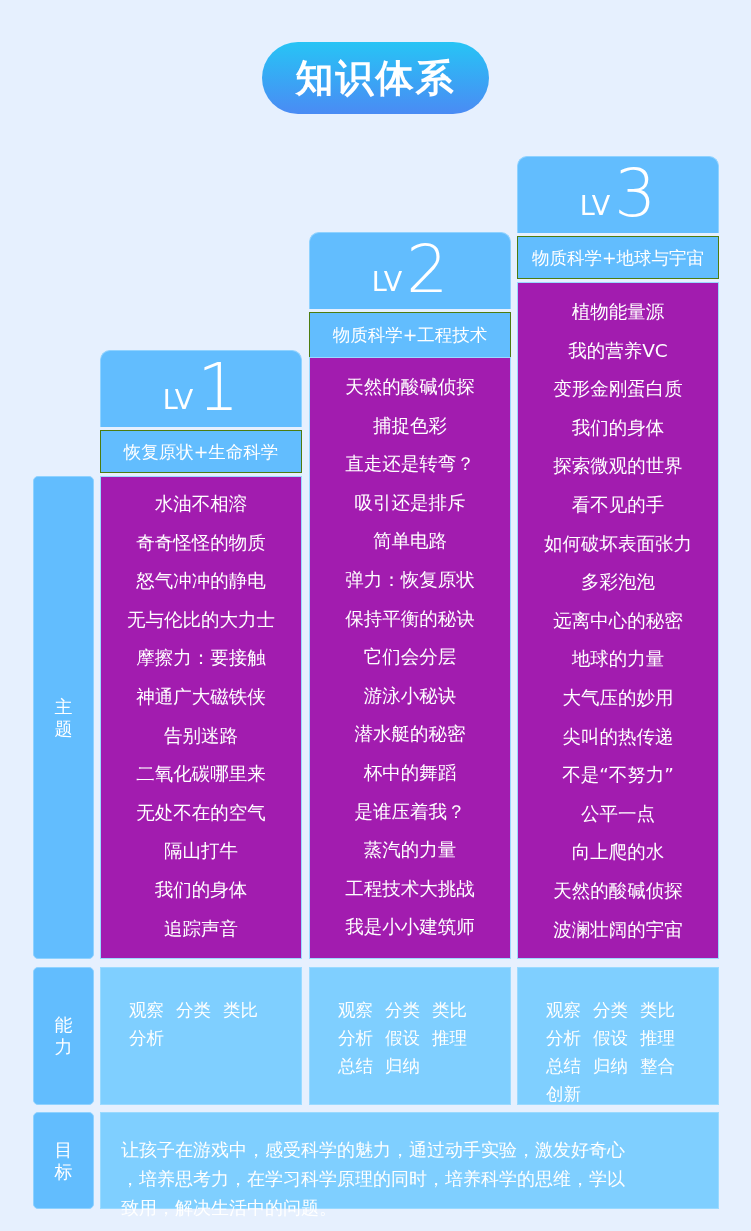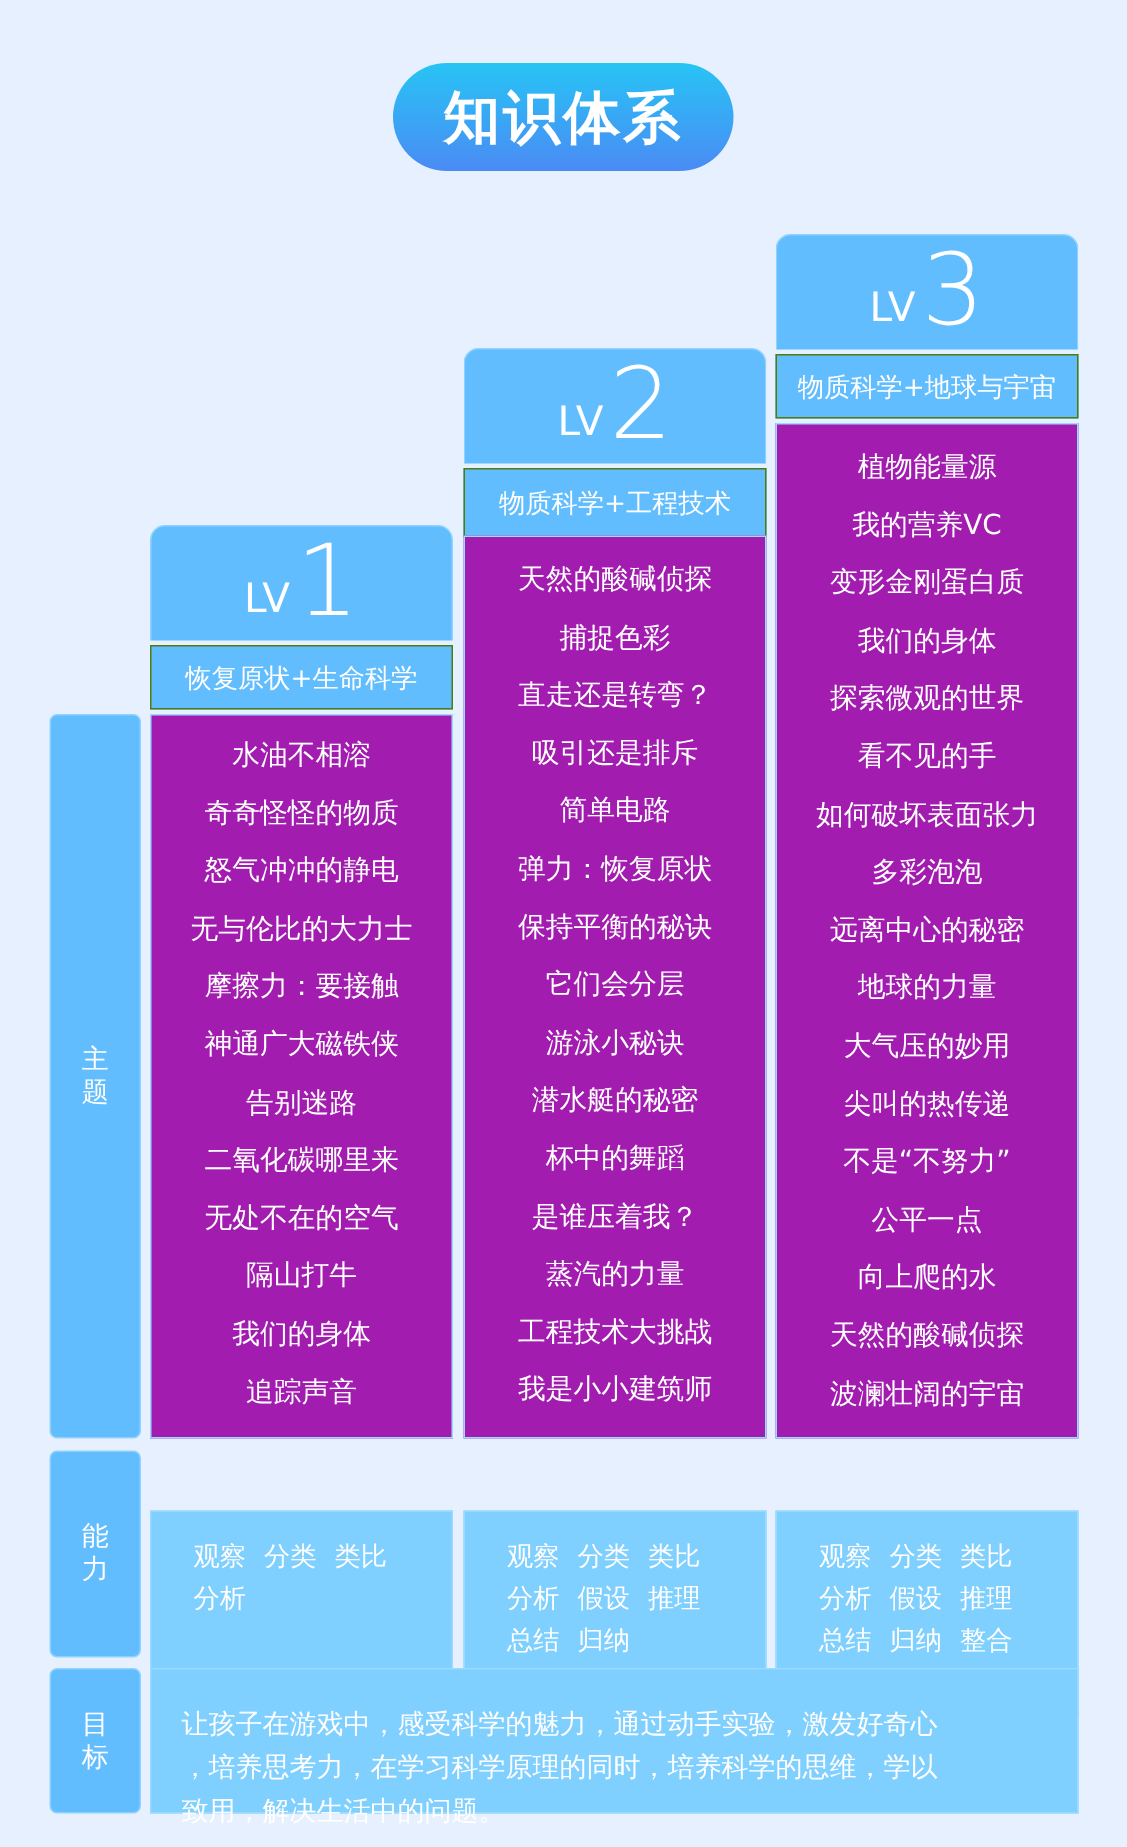--- a/index.html
+++ b/index.html
@@ -34,21 +34,21 @@
   }
   .topic { font-size: 18.5px; height: 38.6px; line-height: 38.6px; text-align: center; white-space: nowrap; }
   .label {
     background: #62BDFE; border-radius: 5px; border: 1px solid #8FD2FF;
     display: flex; align-items: center; justify-content: center;
     font-size: 18px; line-height: 22px; text-align: center; flex-direction: column;
   }
   .cell {
     background: #7FCFFF; border: 1px solid #9ADAFF;
   }
-  .abilities { padding: 16px 0 0 28px; font-size: 17.5px; line-height: 28px; margin-top: 40px; }
+  .abilities { padding: 28px 0 0 28px; font-size: 17.5px; line-height: 28px; }
   .abilities .row span { margin-right: 12px; }
   .goal { padding: 22px 10px 0 20px; font-size: 18px; line-height: 29px; }
 </style>
 </head>
 <body>
 
 <div class="title-pill">知识体系</div>
 
 <div class="abs label" style="left:33px;top:476px;width:61px;height:483px;">
   <span>主</span>

